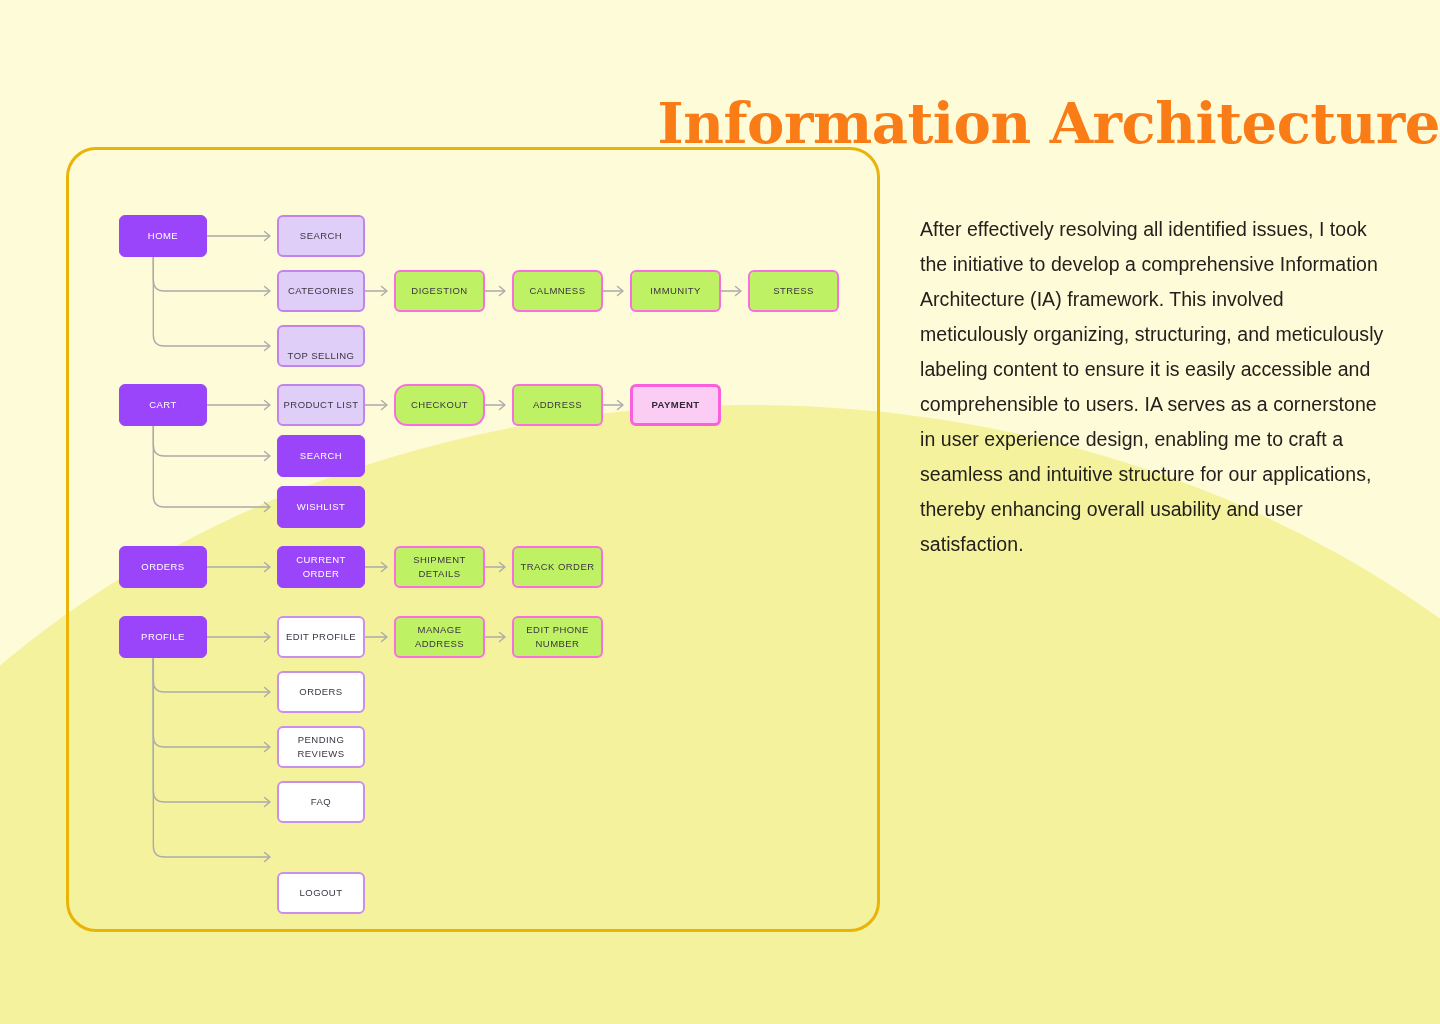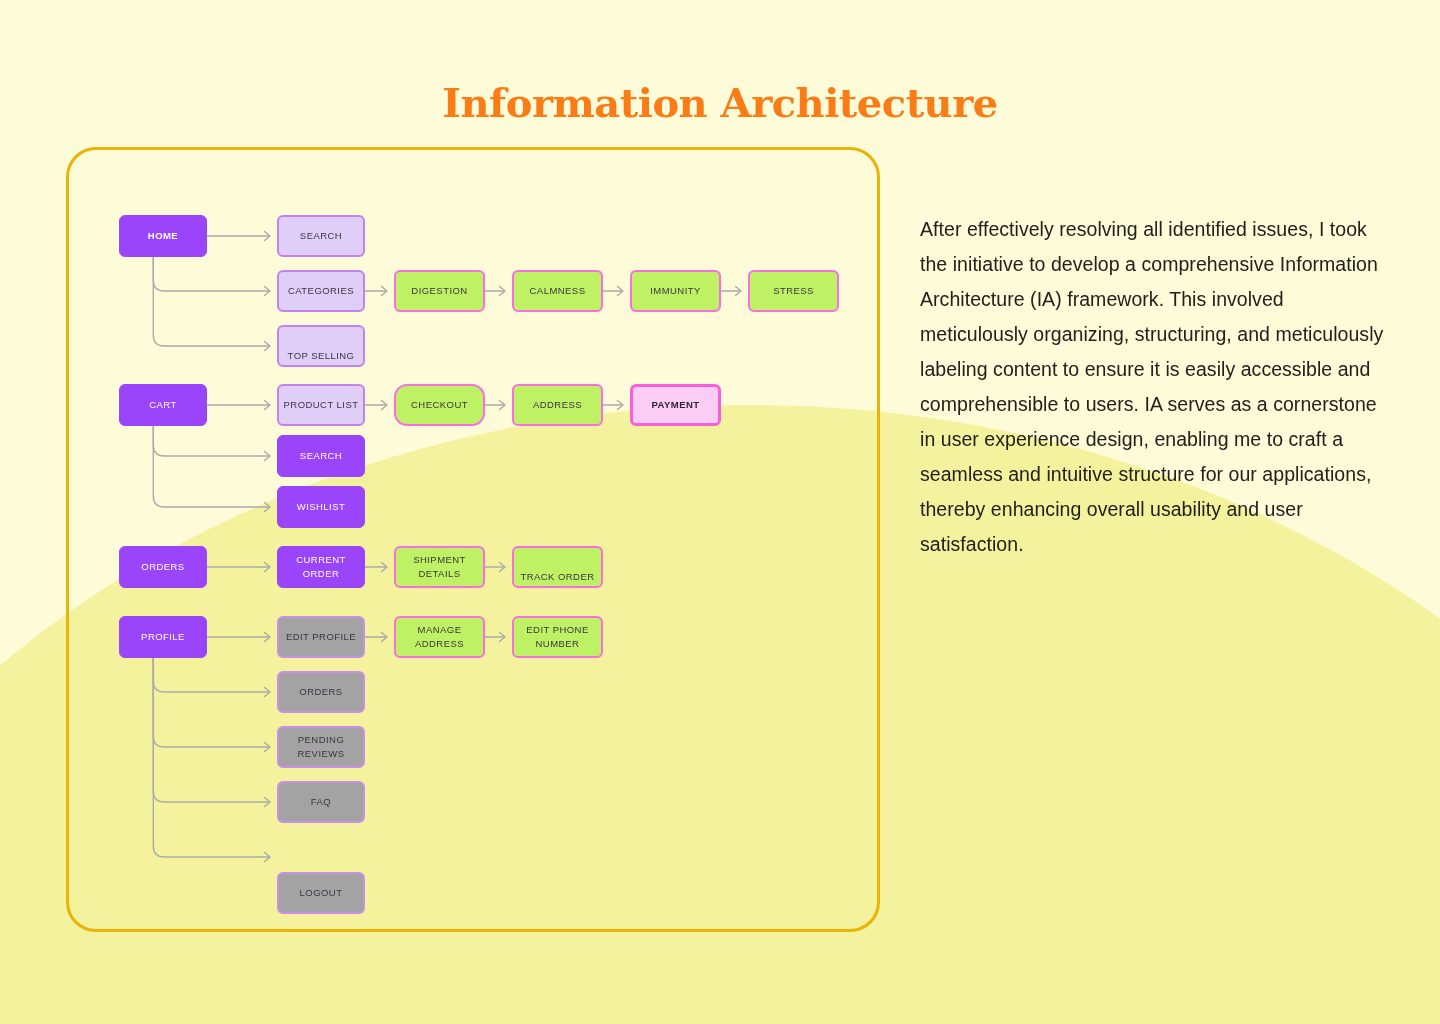--- a/index.html
+++ b/index.html
@@ -27,24 +27,24 @@
     z-index: 0;
     pointer-events: none;
   }
 
   
   #page-title {
     position: absolute;
     top: 52px;
     left: 0;
     width: 1440px;
-    text-align: center;
+    text-align: right;
     font-family: "DejaVu Serif", "Liberation Serif", serif;
     font-weight: bold;
-    font-size: 40px;
+    font-size: 56px;
     letter-spacing: -0.5px;
     color: #F97C16;
     z-index: 3;
     white-space: nowrap;
   }
 
   
   #diagram-card {
     position: absolute;
     left: 66px;
@@ -97,21 +97,21 @@
     background: #9B45FB;
     color: #FFFFFF;
     border: 1px solid #9B45FB;
   }
   .node.lavender {
     background: #DFCEF8;
     color: #3B3440;
     border: 2px solid #C483EA;
   }
   .node.lavender-soft {
-    background: #a3a3a3;
+    background: #ffffff;
     color: #3B3440;
     border: 2px solid #C98FEC;
   }
   .node.pink {
     background: #bef264;
     color: #3B3440;
     border: 2px solid #FA6FE0;
   }
   .node.pink-strong {
     background: #FBCDF5;
@@ -185,36 +185,36 @@
         <path d="M 84.32 508 L 84.32 531 Q 84.32 542 95.32 542 L 200 542" fill="none" stroke="#ABABAB" stroke-width="1.4" stroke-linecap="round" stroke-linejoin="round"></path>
         <path d="M 195.5 537.49 L 201 542 L 195.5 546.51" fill="none" stroke="#ABABAB" stroke-width="1.4" stroke-linecap="round" stroke-linejoin="round"></path>
         <path d="M 84.32 508 L 84.32 586 Q 84.32 597 95.32 597 L 200 597" fill="none" stroke="#ABABAB" stroke-width="1.4" stroke-linecap="round" stroke-linejoin="round"></path>
         <path d="M 195.5 592.49 L 201 597 L 195.5 601.51" fill="none" stroke="#ABABAB" stroke-width="1.4" stroke-linecap="round" stroke-linejoin="round"></path>
         <path d="M 84.32 508 L 84.32 641 Q 84.32 652 95.32 652 L 200 652" fill="none" stroke="#ABABAB" stroke-width="1.4" stroke-linecap="round" stroke-linejoin="round"></path>
         <path d="M 195.5 647.49 L 201 652 L 195.5 656.51" fill="none" stroke="#ABABAB" stroke-width="1.4" stroke-linecap="round" stroke-linejoin="round"></path>
         <path d="M 84.32 508 L 84.32 696 Q 84.32 707 95.32 707 L 200 707" fill="none" stroke="#ABABAB" stroke-width="1.4" stroke-linecap="round" stroke-linejoin="round"></path>
         <path d="M 195.5 702.49 L 201 707 L 195.5 711.51" fill="none" stroke="#ABABAB" stroke-width="1.4" stroke-linecap="round" stroke-linejoin="round"></path>
       </svg>
     <div id="node-layer">
-        <div class="node root" style="left: 50px; top: 65px; width: 88px; height: 42px; font-weight: bold;">
+        <div class="node root" style="left: 50px; top: 65px; width: 88px; height: 42px;">
           <span>HOME</span>
         </div>
         <div class="node lavender" style="left: 208px; top: 65px; width: 88px; height: 42px;">
           <span>SEARCH</span>
         </div>
         <div class="node lavender" style="left: 208px; top: 120px; width: 88px; height: 42px;">
           <span>CATEGORIES</span>
         </div>
         <div class="node lavender" style="left: 208px; top: 175px; width: 88px; height: 42px; align-items: flex-end;">
           <span>TOP SELLING</span>
         </div>
         <div class="node pink" style="left: 325px; top: 120px; width: 91px; height: 42px;">
           <span>DIGESTION</span>
         </div>
-        <div class="node pink" style="left: 443px; top: 120px; width: 91px; height: 42px;">
+        <div class="node pink" style="left: 443px; top: 120px; width: 91px; height: 42px; border-radius: 7px;">
           <span>CALMNESS</span>
         </div>
         <div class="node pink" style="left: 561px; top: 120px; width: 91px; height: 42px;">
           <span>IMMUNITY</span>
         </div>
         <div class="node pink" style="left: 679px; top: 120px; width: 91px; height: 42px;">
           <span>STRESS</span>
         </div>
         <div class="node root" style="left: 50px; top: 234px; width: 88px; height: 42px;">
           <span>CART</span>
@@ -239,21 +239,21 @@
         </div>
         <div class="node root" style="left: 50px; top: 396px; width: 88px; height: 42px;">
           <span>ORDERS</span>
         </div>
         <div class="node solid" style="left: 208px; top: 396px; width: 88px; height: 42px;">
           <span>CURRENT ORDER</span>
         </div>
         <div class="node pink" style="left: 325px; top: 396px; width: 91px; height: 42px;">
           <span>SHIPMENT DETAILS</span>
         </div>
-        <div class="node pink" style="left: 443px; top: 396px; width: 91px; height: 42px; align-items: flex-end;">
+        <div class="node pink" style="left: 443px; top: 396px; width: 91px; height: 42px;">
           <span>TRACK ORDER</span>
         </div>
         <div class="node root" style="left: 50px; top: 466px; width: 88px; height: 42px;">
           <span>PROFILE</span>
         </div>
         <div class="node lavender-soft" style="left: 208px; top: 466px; width: 88px; height: 42px;">
           <span>EDIT PROFILE</span>
         </div>
         <div class="node pink" style="left: 325px; top: 466px; width: 91px; height: 42px;">
           <span>MANAGE ADDRESS</span>

